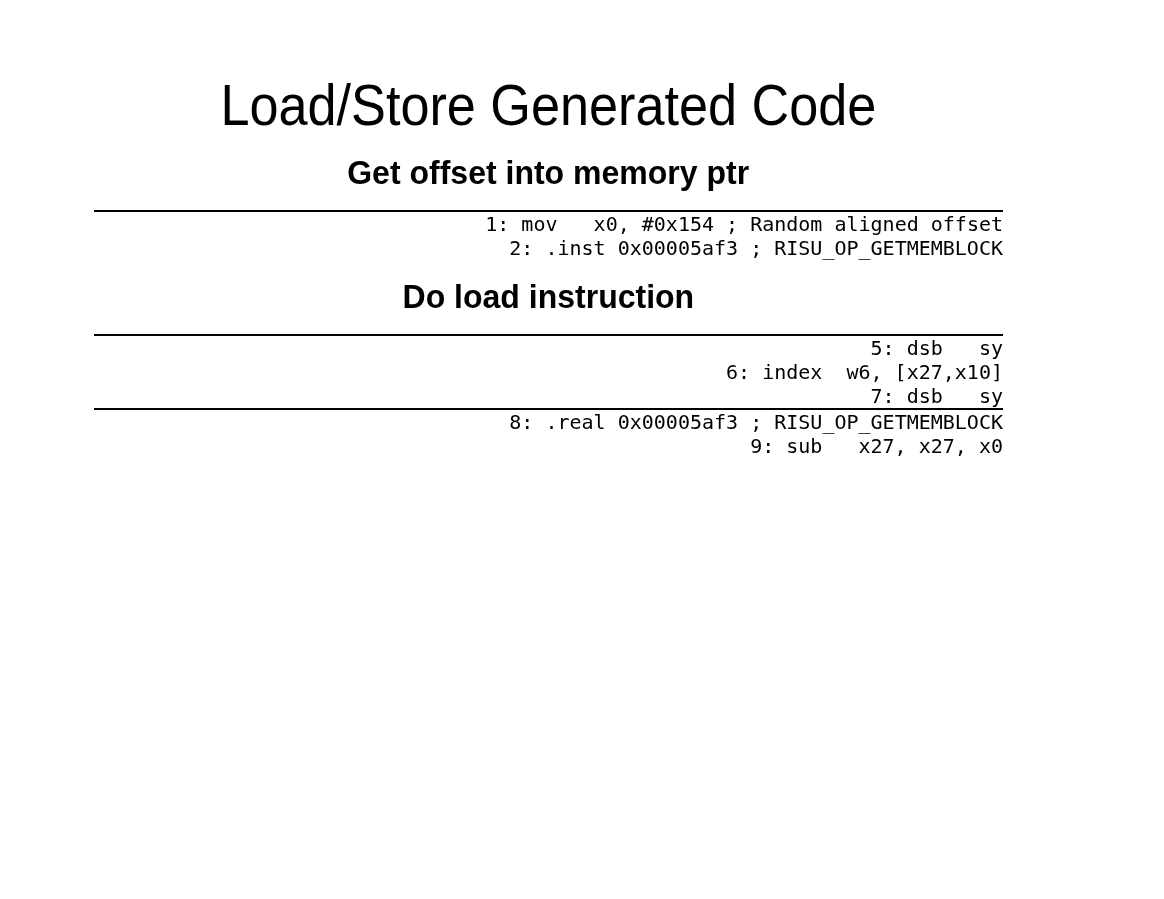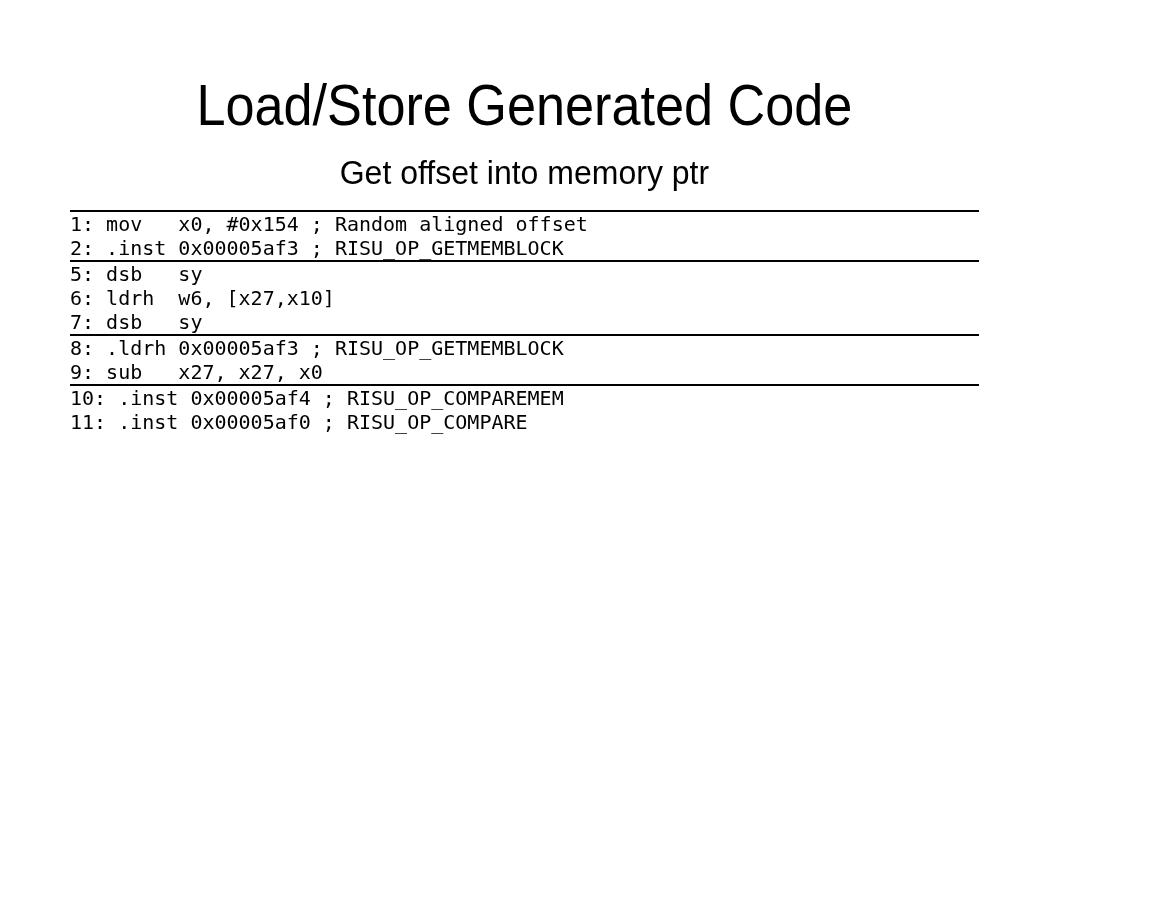--- a/index.html
+++ b/index.html
@@ -10,61 +10,62 @@
   }
   body {
     width: 1164px;
     height: 899px;
     overflow: hidden;
     font-family: "Liberation Sans", sans-serif;
     color: #000000;
   }
   .slide {
     width: 909px;
-    margin-left: 70px;
+    margin-left: 94px;
   }
   .title {
     margin: 74px 0 0 0;
     font-size: 58px;
     font-weight: 400;
     line-height: 62px;
     text-align: center;
     white-space: nowrap;
   }
   .title-text {
     display: inline-block;
     transform: scaleX(0.90);
     transform-origin: center;
     letter-spacing: 0px;
   }
   .heading {
     margin: 0;
     padding: 15px 0 16px 0;
     font-size: 33px;
     line-height: 43px;
-    font-weight: 400;
+    font-weight: 700;
     text-align: center;
     white-space: nowrap;
   }
   .heading-text {
     display: inline-block;
     transform: scaleX(0.97);
     transform-origin: center;
   }
   .code-panel {
     border-top: 2px solid #000000;
   }
   .code {
     margin: 0;
     padding: 0;
     font-family: "DejaVu Sans Mono", monospace;
     font-size: 20px;
     line-height: 24px;
     color: #000000;
     white-space: pre;
+    text-align: right;
   }
 </style>
 </head>
 <body>
 
 <div class="slide">
 
   <h1 class="title"><span class="title-text">Load/Store Generated Code</span></h1>
 
   <section class="section">
@@ -72,34 +73,31 @@
     <div class="code-panel">
       <pre class="code">1: mov   x0, #0x154 ; Random aligned offset
 2: .inst 0x00005af3 ; RISU_OP_GETMEMBLOCK</pre>
     </div>
   </section>
 
   <section class="section">
   </section>
 
   <section class="section">
+    <h2 class="heading"><span class="heading-text">Do load instruction</span></h2>
     <div class="code-panel">
       <pre class="code">5: dsb   sy
-6: ldrh  w6, [x27,x10]
+6: index  w6, [x27,x10]
 7: dsb   sy</pre>
     </div>
   </section>
 
   <section class="section">
     <div class="code-panel">
-      <pre class="code">8: .ldrh 0x00005af3 ; RISU_OP_GETMEMBLOCK
+      <pre class="code">8: .real 0x00005af3 ; RISU_OP_GETMEMBLOCK
 9: sub   x27, x27, x0</pre>
     </div>
   </section>
 
   <section class="section">
-    <div class="code-panel">
-      <pre class="code">10: .inst 0x00005af4 ; RISU_OP_COMPAREMEM
-11: .inst 0x00005af0 ; RISU_OP_COMPARE</pre>
-    </div>
   </section>
 
 </div>
 
 </body></html>

